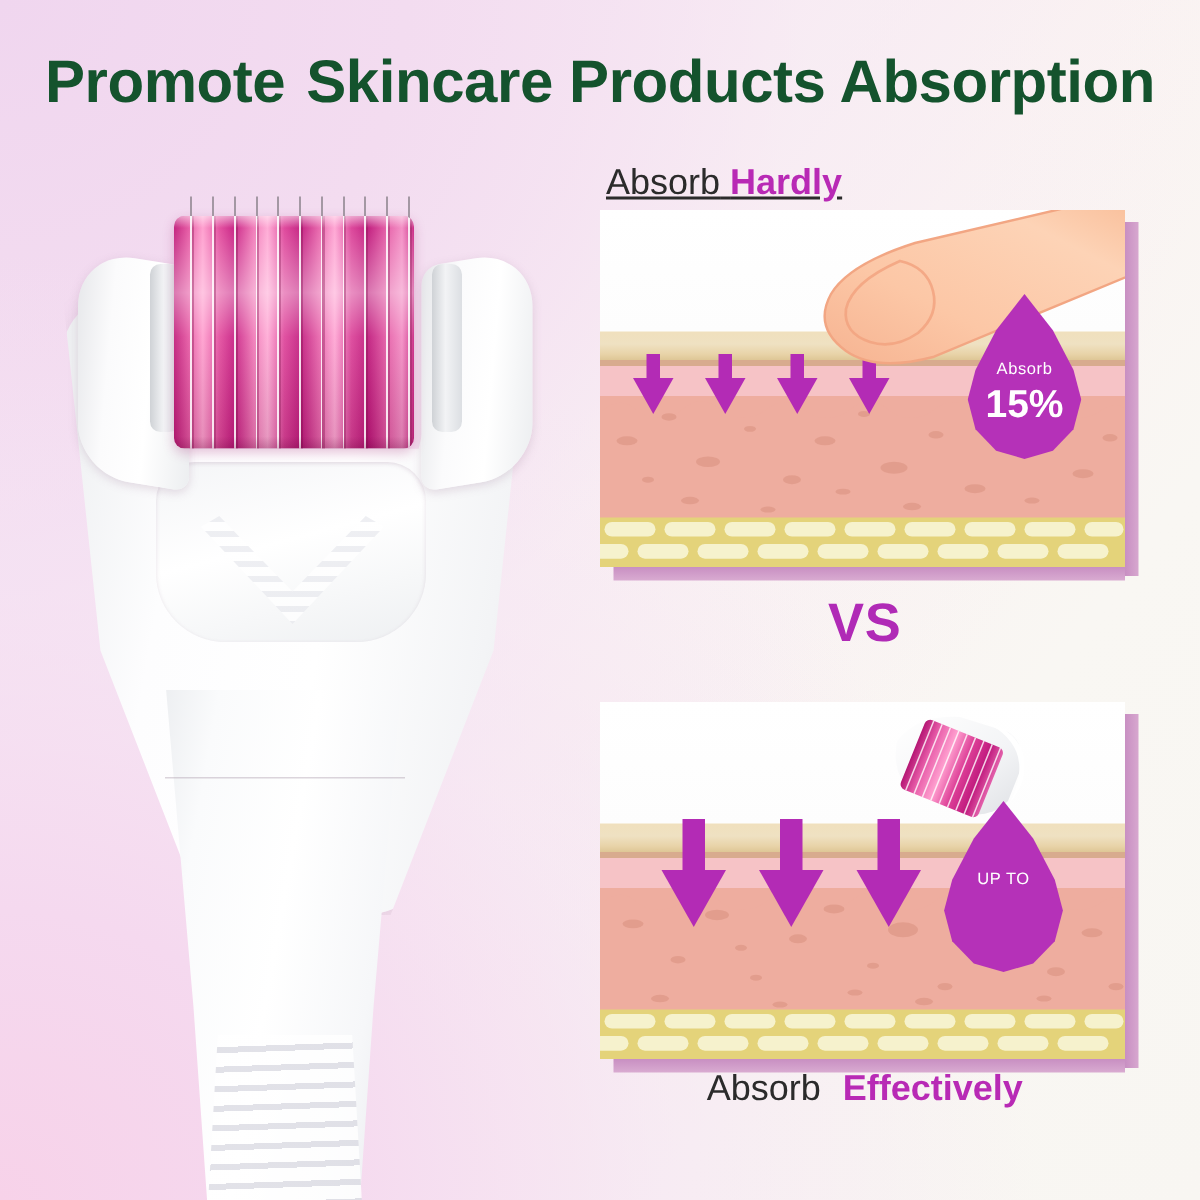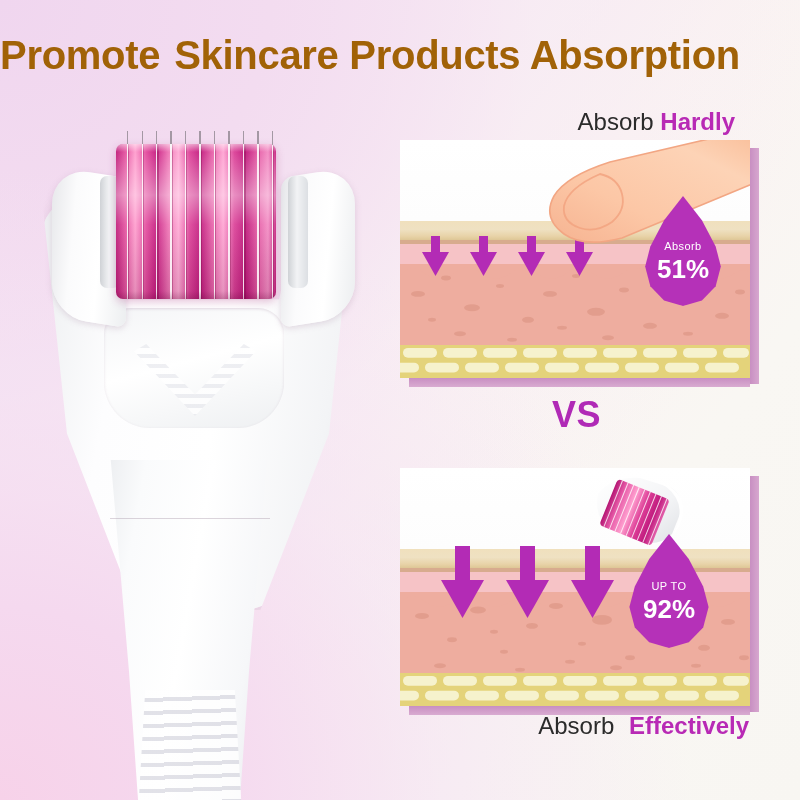--- a/index.html
+++ b/index.html
@@ -14,24 +14,25 @@
       radial-gradient(130% 120% at 0% 0%, #f0d6ef 0%, #f3dcf0 26%, rgba(247,236,245,0.5) 52%, rgba(250,247,243,0) 78%),
       linear-gradient(127deg, #f2daee 0%, #f6e4f2 24%, #faf2f2 52%, #f9f7f3 74%, #f8f6f2 100%);
     position: relative;
   }
   .stage { position: absolute; inset: 0; }
 
   
   .title {
     position: absolute;
     left: 0; right: 0; top: 33px;
+    text-align: center;
     font-size: 40px;
     font-weight: bold;
     letter-spacing: -0.3px;
-    color: #a16207;
+    color: #14532d;
     white-space: nowrap;
   }
   .title .sp { display: inline-block; width: 14px; }
 
   
   .product { position: absolute; left: 38px; top: 130px; width: 340px; height: 670px; }
 
   .yoke-l, .yoke-r {
     position: absolute; top: 42px;
     width: 74px; height: 150px;
@@ -124,22 +125,22 @@
   }
 
   
   .cmp-label {
     position: absolute;
     font-size: 24px;
     white-space: nowrap;
     color: #2b2b2b;
   }
   .cmp-label .hl { color: #b82ab5; font-weight: bold; }
-  .label-top    { left: 390px; top: 108px; width: 345px; text-align: right; }
-  .label-bottom { left: 404px; top: 712px; width: 345px; text-align: right; }
+  .label-top    { left: 404px; top: 108px; width: 345px; text-align: left; text-decoration: underline; }
+  .label-bottom { left: 404px; top: 712px; width: 345px; text-align: center; }
   .label-bottom .hl { margin-left: 8px; }
 
   .vs {
     position: absolute; left: 404px; top: 394px; width: 345px;
     text-align: center;
     font-size: 36px; font-weight: bold;
     color: #b02ab6;
     letter-spacing: 0.5px;
   }
 
@@ -335,21 +336,21 @@
             <stop offset="100%" stop-color="#f9bd98"></stop>
           </linearGradient>
         </defs>
         <path d="M232,2 L232,46 L92,104 Q54,114 34,100 Q12,84 24,62 Q36,42 80,28 L200,0 Z" fill="url(#fg)" stroke="#f2a683" stroke-width="1.6"></path>
         <path d="M70,40 Q38,54 34,72 Q32,88 50,94 Q66,99 82,88 Q96,76 92,60 Q88,44 70,40 Z" fill="none" stroke="#f2a380" stroke-width="1.8" opacity="0.85"></path>
       </svg>
 
       <div class="droplet" style="left:240px; top:56px; width:86px; height:110px;">
         <div class="drop-shape"></div>
         <div class="drop-cap" style="top:44px;">Absorb</div>
-        <div class="drop-val" style="top:58px;">51%</div>
+        <div class="drop-val" style="top:58px;">15%</div>
       </div>
 
     </div>
   </div>
 
   <div class="vs">VS</div>
 
   <div class="panel panel-bot">
     <div class="shadow-r"></div>
     <div class="shadow-b"></div>
@@ -464,21 +465,20 @@
             <line x1="69" y1="16" x2="69" y2="66"></line>
             <line x1="75" y1="16" x2="75" y2="66"></line>
           </g>
         </g>
         <path d="M66,8 Q92,12 98,30 Q102,48 90,62 Q100,40 92,26 Q84,12 66,8 Z" fill="#ffffff" opacity="0.95"></path>
       </svg>
 
       <div class="droplet" style="left:224px; top:66px; width:90px; height:114px;">
         <div class="drop-shape"></div>
         <div class="drop-cap" style="top:46px;">UP TO</div>
-        <div class="drop-val" style="top:60px;">92%</div>
       </div>
 
     </div>
   </div>
 
   <div class="cmp-label label-bottom">
     <span>Absorb</span>
     <span class="hl">Effectively</span>
   </div>
 

